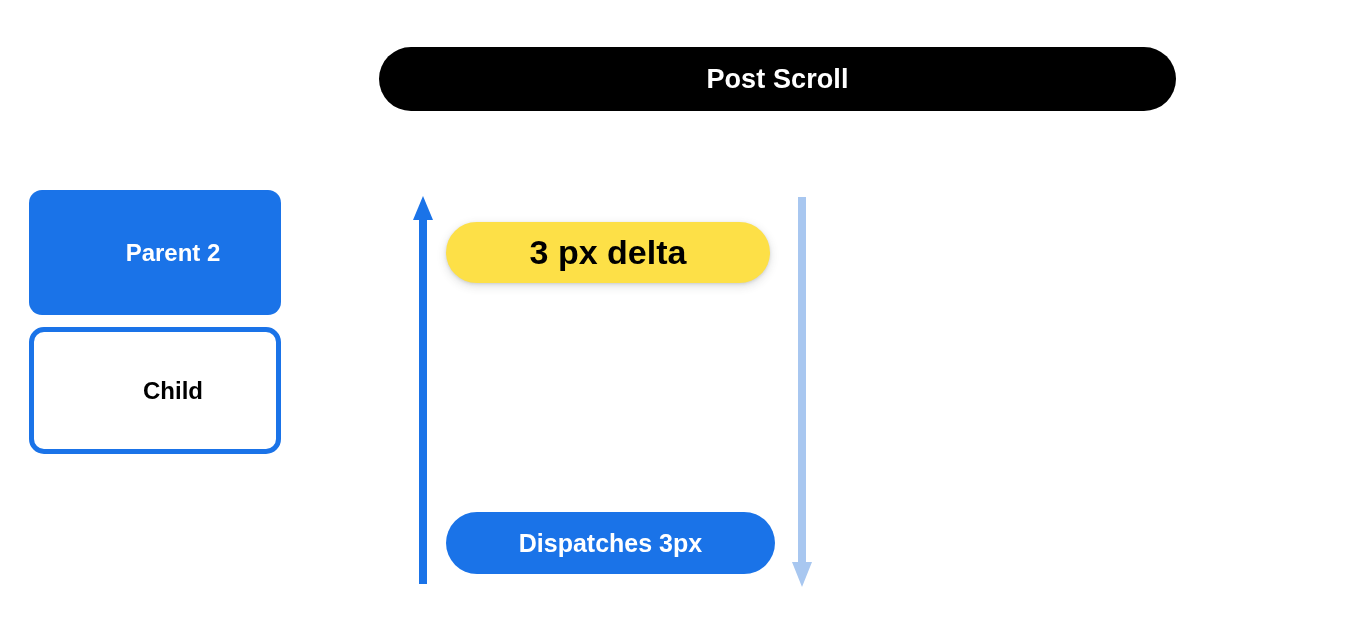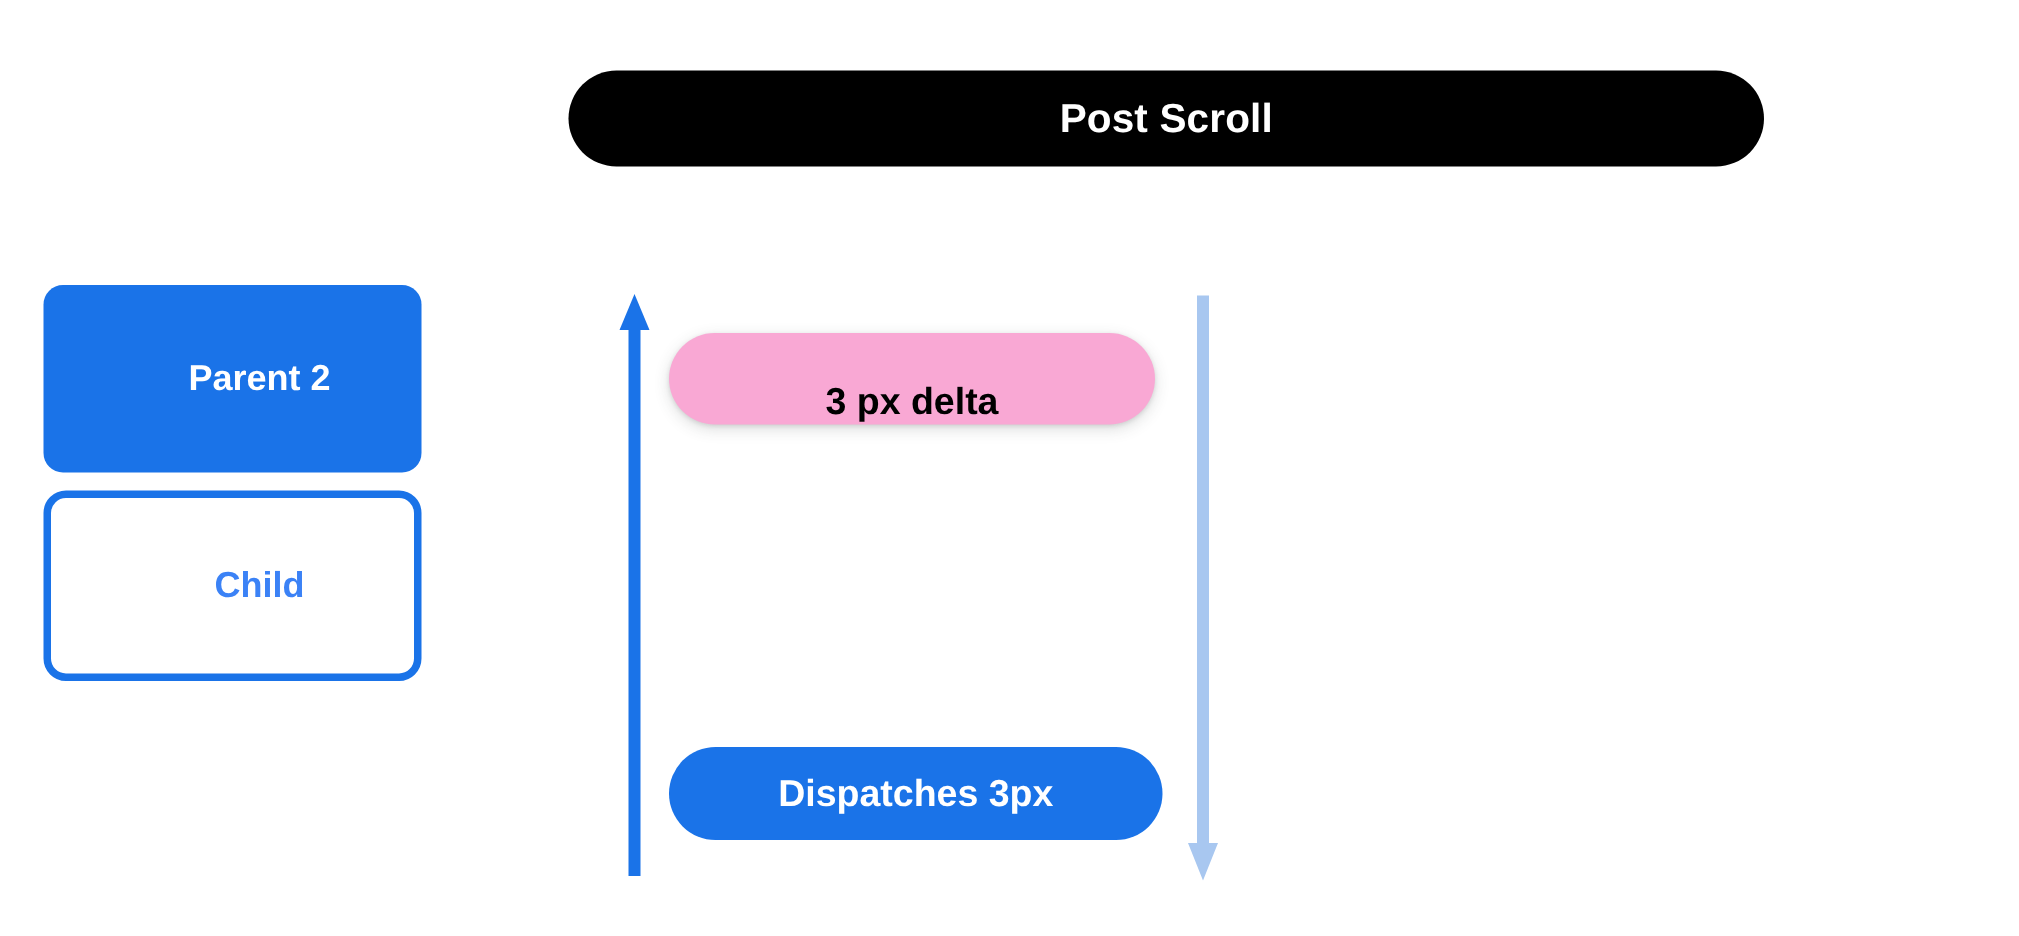--- a/index.html
+++ b/index.html
@@ -60,21 +60,21 @@
   }
   .stack-box.filled {
     height: 125px;
     background: #1a73e8;
     color: #ffffff;
     margin-bottom: 12px;
   }
   .stack-box.outlined {
     height: 127px;
     background: #ffffff;
-    color: #3b82f6;
+    color: #000000;
     border: 5px solid #1a73e8;
     border-radius: 15px;
     align-items: center;
   }
 
   
   .arrow {
     position: absolute;
   }
 
@@ -99,30 +99,29 @@
     align-items: center;
     justify-content: center;
     border-radius: 40px;
     font-weight: bold;
   }
   .pill-delta {
     left: 446px;
     top: 222px;
     width: 324px;
     height: 61px;
-    background: #f9a8d4;
+    background: #fde047;
     color: #000000;
-    font-size: 25px;
+    font-size: 34px;
     box-shadow: 0 3px 10px rgba(60, 64, 67, 0.18),
                 0 1px 3px rgba(60, 64, 67, 0.14);
-    align-items: flex-end;
   }
   .pill-dispatch {
     left: 446px;
-    top: 498px;
+    top: 512px;
     width: 329px;
     height: 62px;
     background: #1a73e8;
     color: #ffffff;
     font-size: 25px;
   }
 </style>
 </head>
 <body>
 

